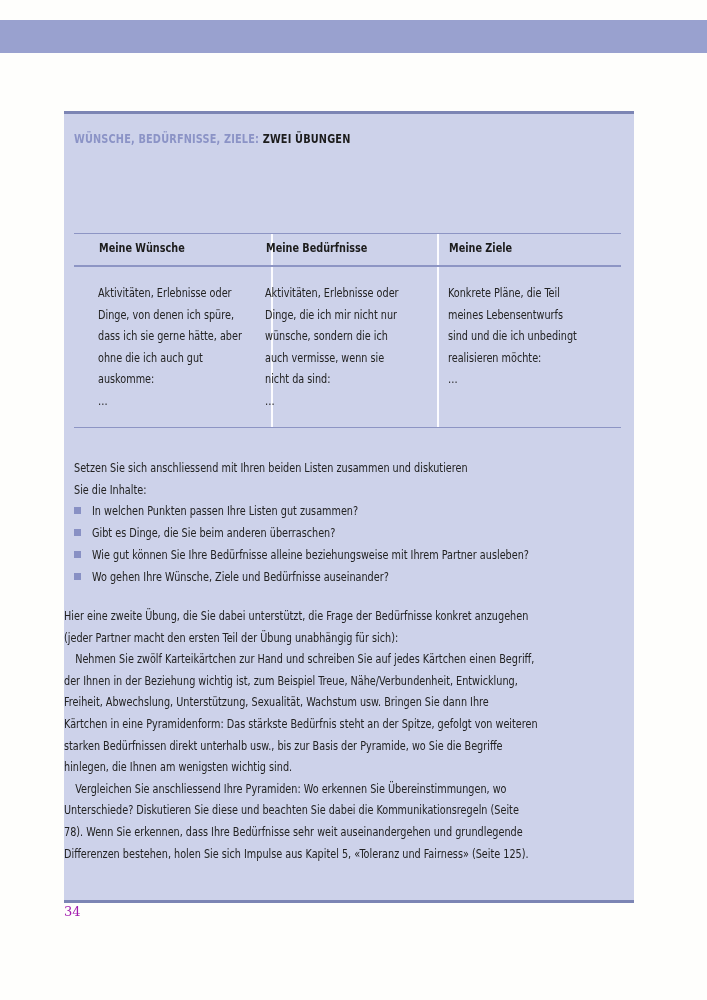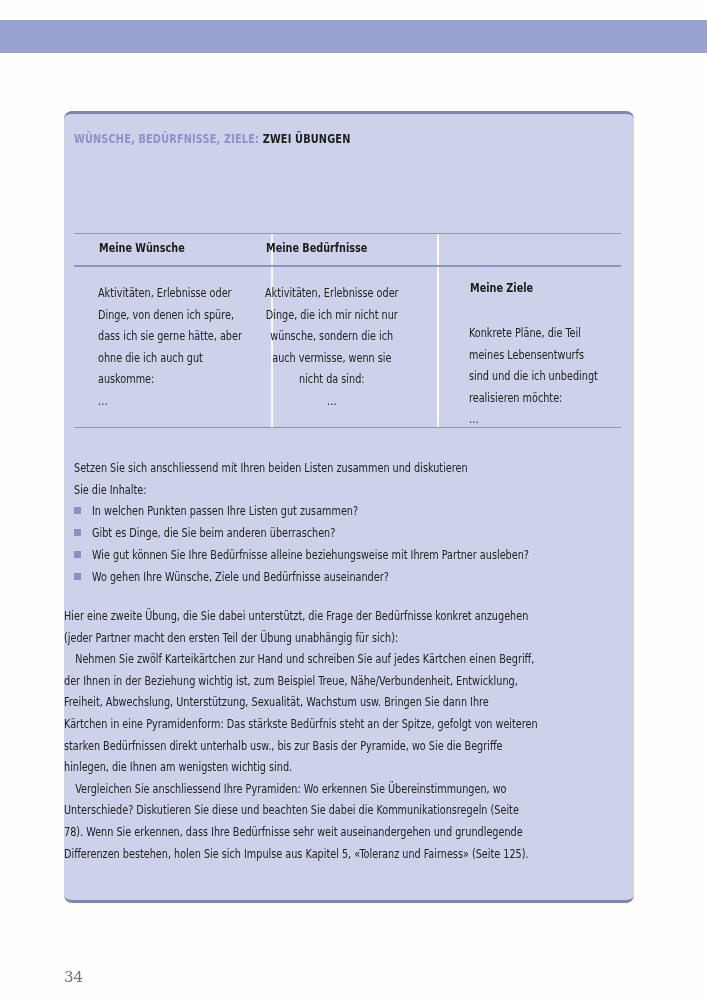--- a/index.html
+++ b/index.html
@@ -11,21 +11,20 @@
     .top-band {
       position: absolute; left: 0; top: 20px; width: 707px; height: 33px;
       background: #99a1cf;
     }
     .box {
       position: absolute; left: 64px; top: 111px; width: 570px; height: 792px;
       background: #cdd2ea;
       border-top: 3px solid #7c85b4;
       border-bottom: 3px solid #7c85b4;
       box-sizing: border-box;
-      border-radius: 8px;
     }
     .heading {
       position: absolute; left: 10px; top: 17px;
       font-size: 12.6px; font-weight: bold; letter-spacing: 0.2px;
       font-stretch: condensed; transform: scaleX(0.86); transform-origin: left;
       white-space: nowrap;
     }
     .heading .accent { color: #8b93c6; }
     .heading .dark { color: #1c1c1c; }
     .text {
@@ -35,44 +34,44 @@
     .intro { position: absolute; left: 10px; top: 37px; }
     .tbl {
       position: absolute; left: 10px; top: 119px; width: 547px; height: 195px;
       border-top: 1.5px solid #8d95c4; border-bottom: 1.5px solid #8d95c4;
       box-sizing: border-box;
     }
     .tbl .col {
       position: absolute; top: 0; bottom: 0;
     }
     .tbl .col.c1 { left: 16px; width: 181px; border-right: 2px solid #fbfbff; }
-    .tbl .col.c2 { left: 183px; width: 180px; border-right: 2px solid #fbfbff; text-align: center; }
-    .tbl .col.c3 { left: 387px; width: 182px; margin-top: 40px; }
+    .tbl .col.c2 { left: 183px; width: 180px; border-right: 2px solid #fbfbff; }
+    .tbl .col.c3 { left: 366px; width: 182px; }
     .tbl .head-line {
       position: absolute; left: 0; right: 0; top: 31px; height: 1.5px; background: #8d95c4;
     }
     .th {
       position: absolute; left: 9px; top: 6px;
       font-size: 12.5px; font-weight: bold; color: #1c1c1c;
       transform: scaleX(0.86); transform-origin: left; white-space: nowrap;
     }
     .td { position: absolute; left: 8px; top: 48px; }
     .td .text { line-height: 21.6px; }
     .discuss { position: absolute; left: 10px; top: 343px; }
     .bullets { position: absolute; left: 10px; top: 386px; }
     .bullet-row { position: relative; height: 22px; }
     .bullet-sq {
       position: absolute; left: 0; top: 7px; width: 7px; height: 7px; background: #8890c4;
     }
     .bullet-row .text { position: absolute; left: 18px; top: 0; }
     .second { position: absolute; left: 0; top: 491px; }
     .indent { padding-left: 13px; }
     .page-number {
-      position: absolute; left: 64px; top: 968px;
-      font-family: "DejaVu Serif", serif; font-size: 15px; color: #737373;
+      position: absolute; left: 64px; top: 904px;
+      font-family: "DejaVu Serif", serif; font-size: 13px; color: #a21caf;
     }
   </style>
 </head>
 <body>
 
 <div class="top-band"></div>
 
 <div class="box">
   <div class="heading">
     <span class="accent">WÜNSCHE, BEDÜRFNISSE, ZIELE:</span><span class="dark"> ZWEI ÜBUNGEN</span>

